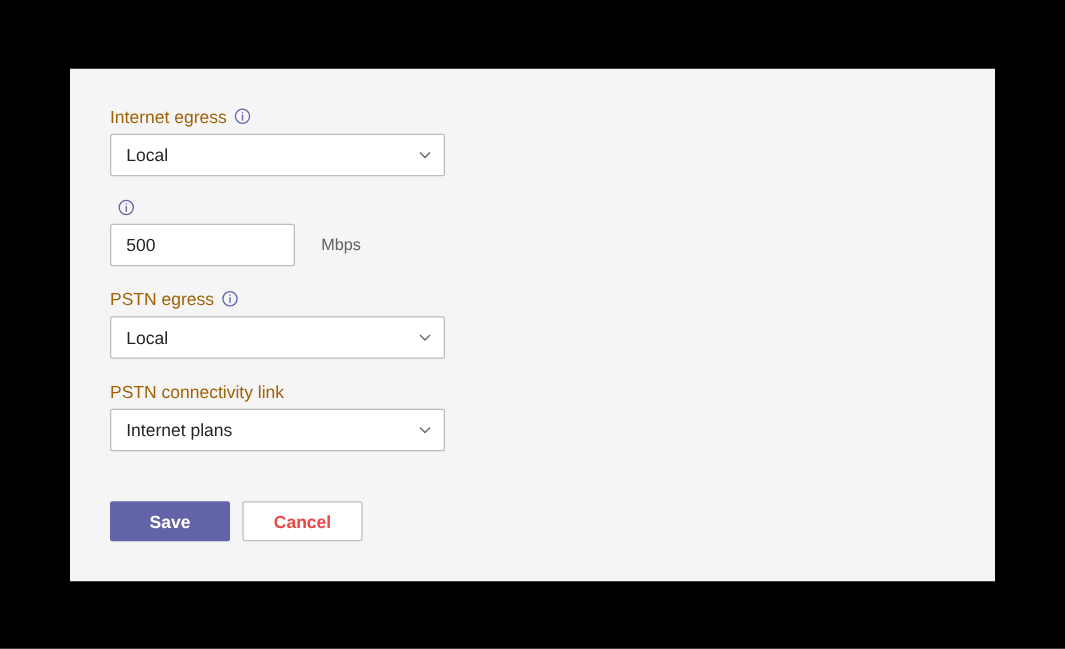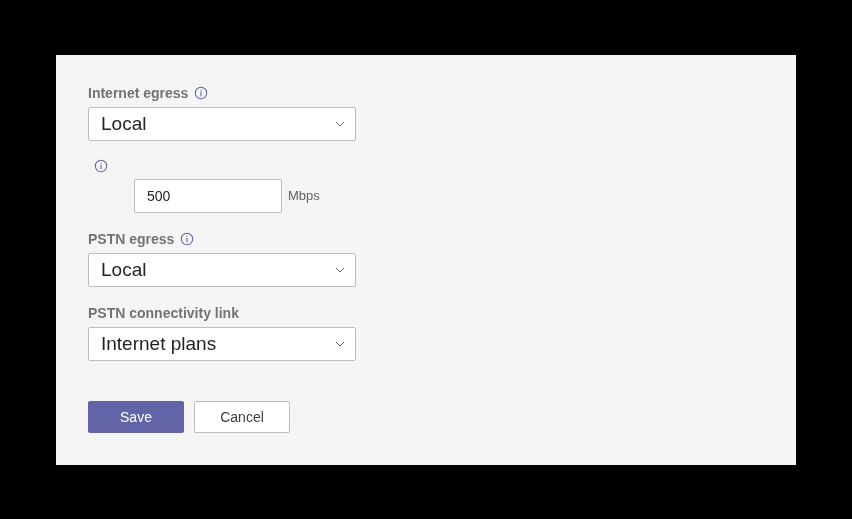--- a/index.html
+++ b/index.html
@@ -22,23 +22,23 @@
       padding: 30px 32px 32px 32px;
       box-shadow: 0 8px 40px 10px rgba(0,0,0,0.6);
     }
     .field-group {
       margin-bottom: 18px;
     }
     .field-label {
       display: flex;
       align-items: center;
       font-size: 14px;
-      color: #737373;
+      color: #a16207;
       margin-bottom: 6px;
-      font-weight: 700;
+      font-weight: 400;
       text-align: right;
     }
     .info-icon {
       display: inline-flex;
       align-items: center;
       justify-content: center;
       margin-left: 6px;
       width: 14px;
       height: 14px;
     }
@@ -50,21 +50,21 @@
       position: relative;
       width: 268px;
     }
     .select-input {
       width: 100%;
       height: 34px;
       background: #fff;
       border: 1px solid #bdbdbd;
       border-radius: 2px;
       padding: 0 16px 0 12px;
-      font-size: 19px;
+      font-size: 14px;
       color: #242424;
       font-family: inherit;
       cursor: pointer;
       display: flex;
       align-items: center;
     }
     .chevron-icon {
       position: absolute;
       right: 10px;
       top: 50%;
@@ -87,50 +87,49 @@
     .number-input {
       width: 148px;
       height: 34px;
       background: #fff;
       border: 1px solid #bdbdbd;
       border-radius: 2px;
       padding: 0 12px;
       font-size: 14px;
       color: #242424;
       font-family: inherit;
-      margin-left: 46px;
     }
     .unit-label {
-      margin-left: 6px;
+      margin-left: 21px;
       font-size: 13px;
       color: #616161;
     }
     .button-row {
       display: flex;
       gap: 10px;
       margin-top: 40px;
     }
     .btn {
       height: 32px;
       padding: 0 4px;
       border-radius: 2px;
       font-size: 14px;
-      font-weight: 400;
+      font-weight: 700;
       font-family: inherit;
       cursor: pointer;
       min-width: 96px;
     }
     .btn-primary {
       background: #6264a7;
       color: #fff;
       border: none;
     }
     .btn-secondary {
       background: #fff;
-      color: #404040;
+      color: #ef4444;
       border: 1px solid #bdbdbd;
     }
   </style>
 </head>
 <body>
 
 <div class="panel">
 
   <div class="field-group">
     <div class="field-label">

